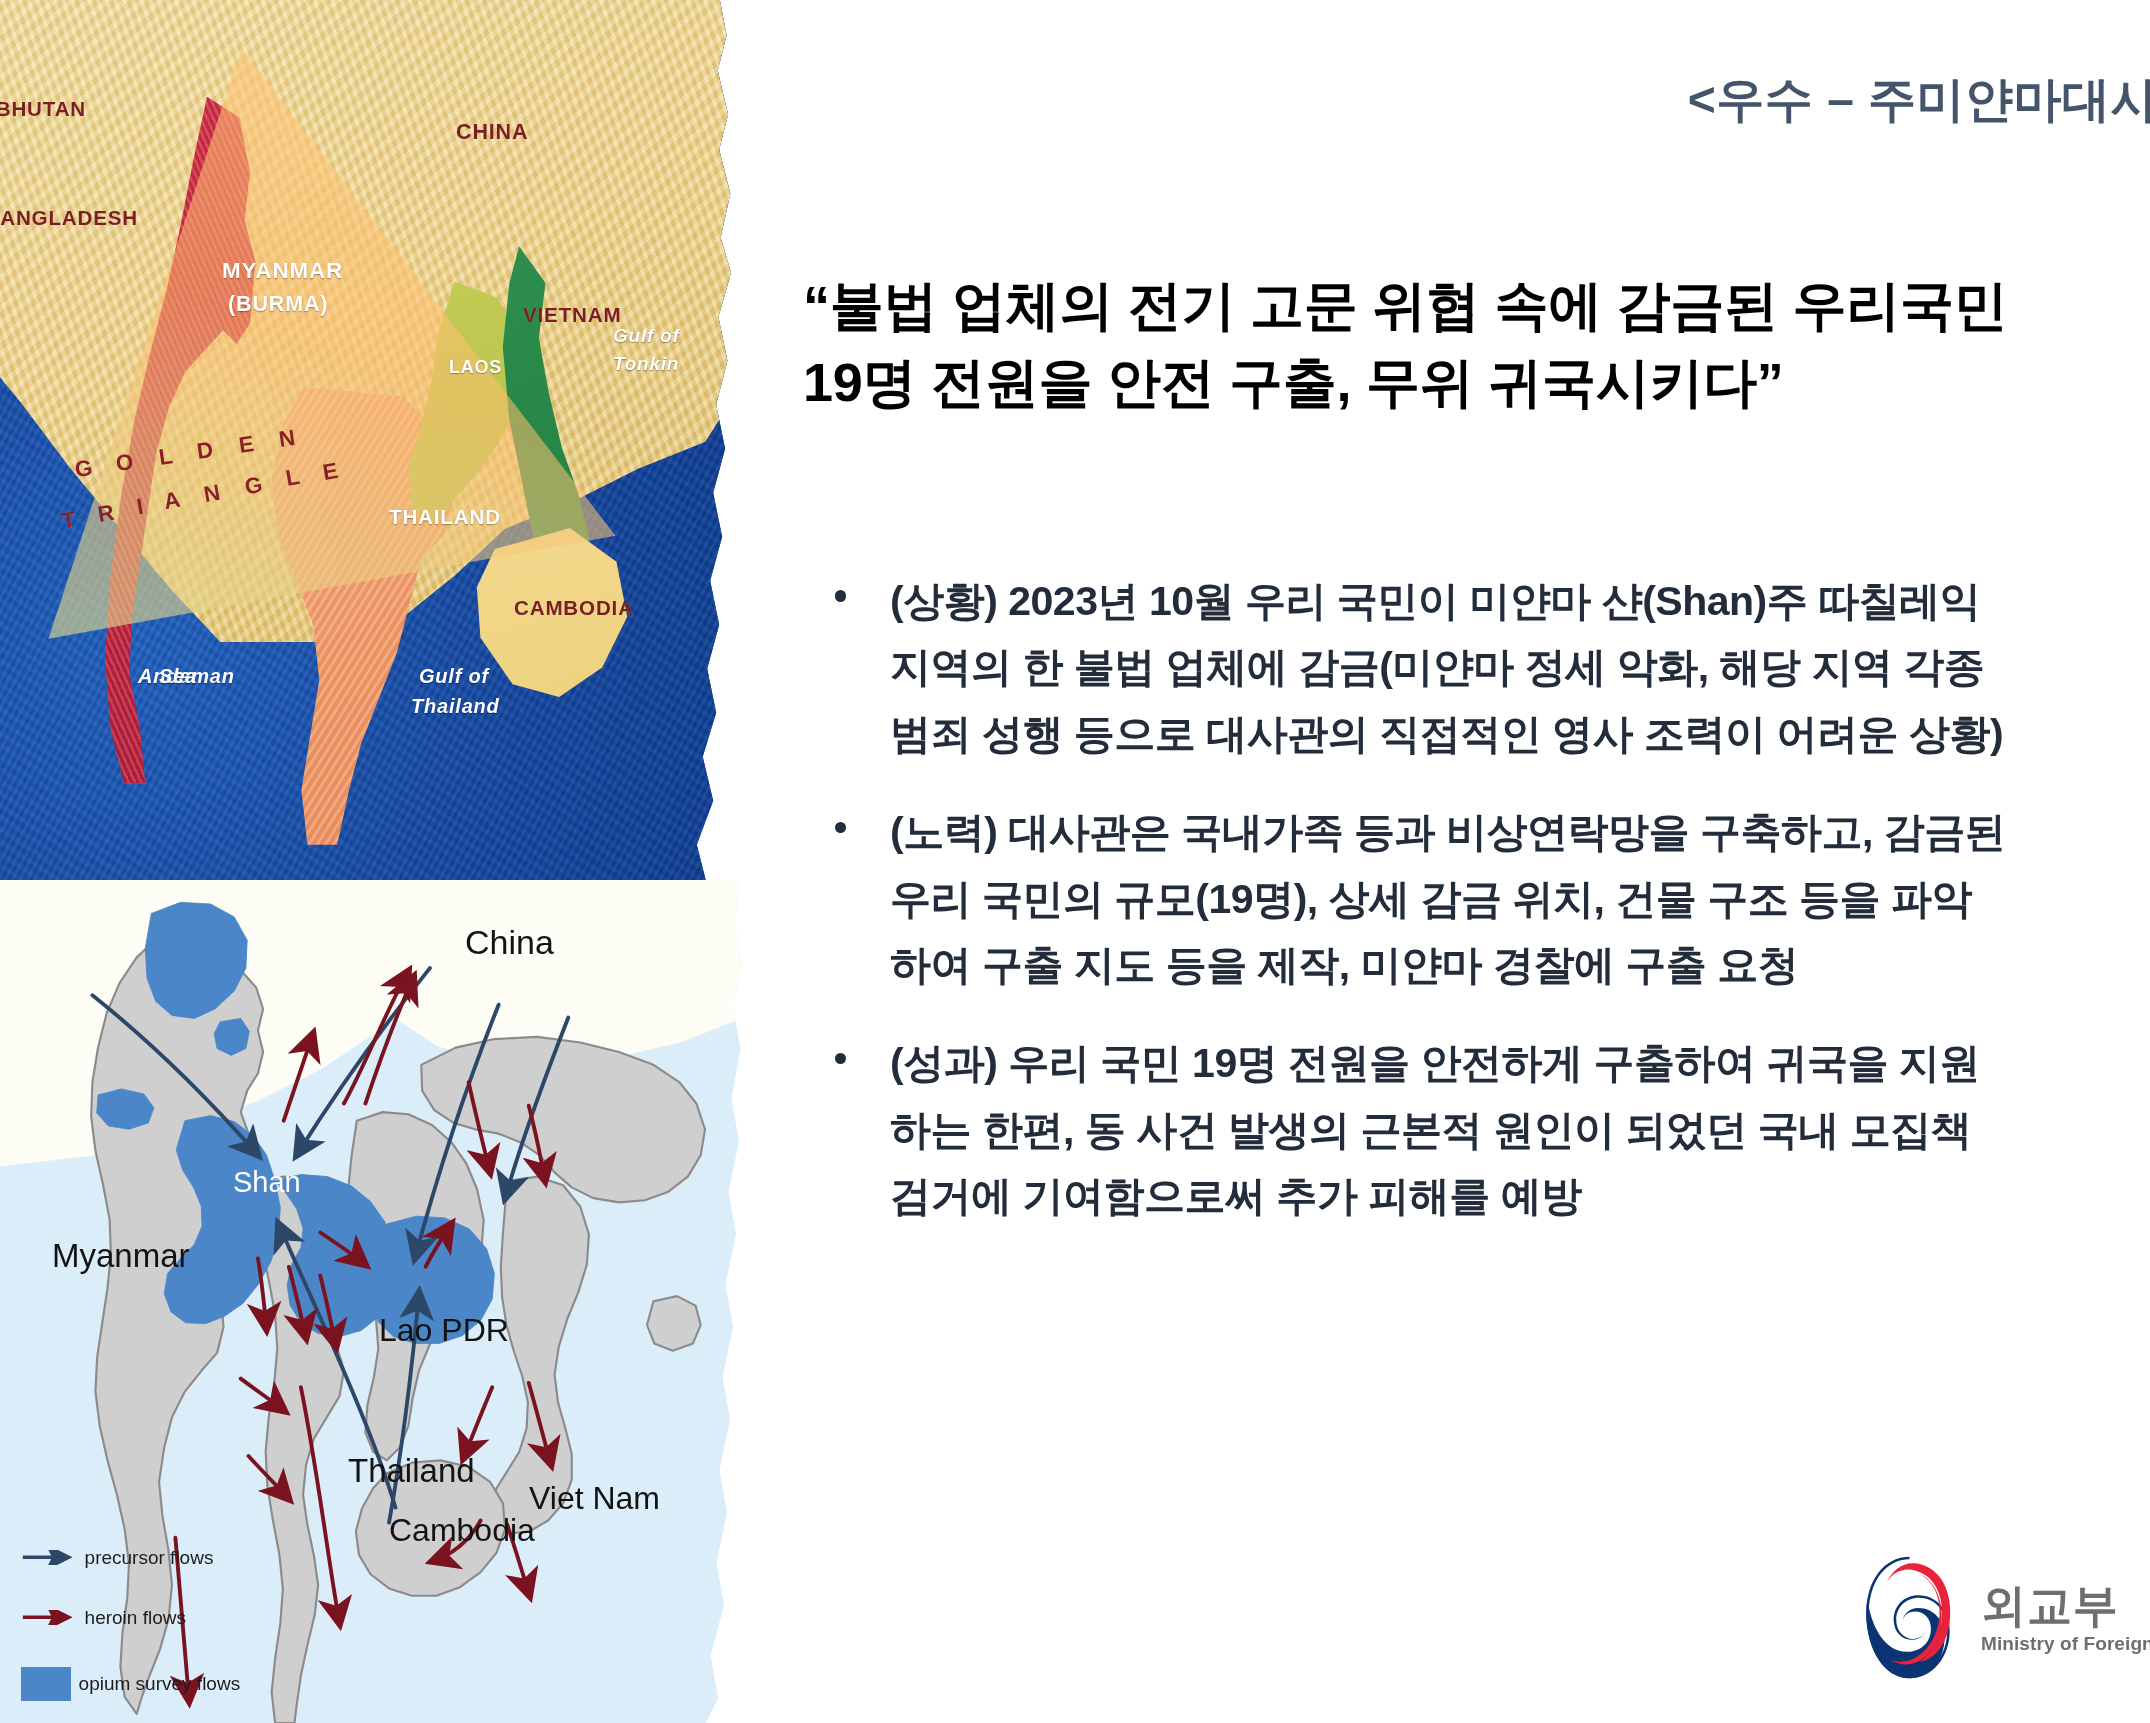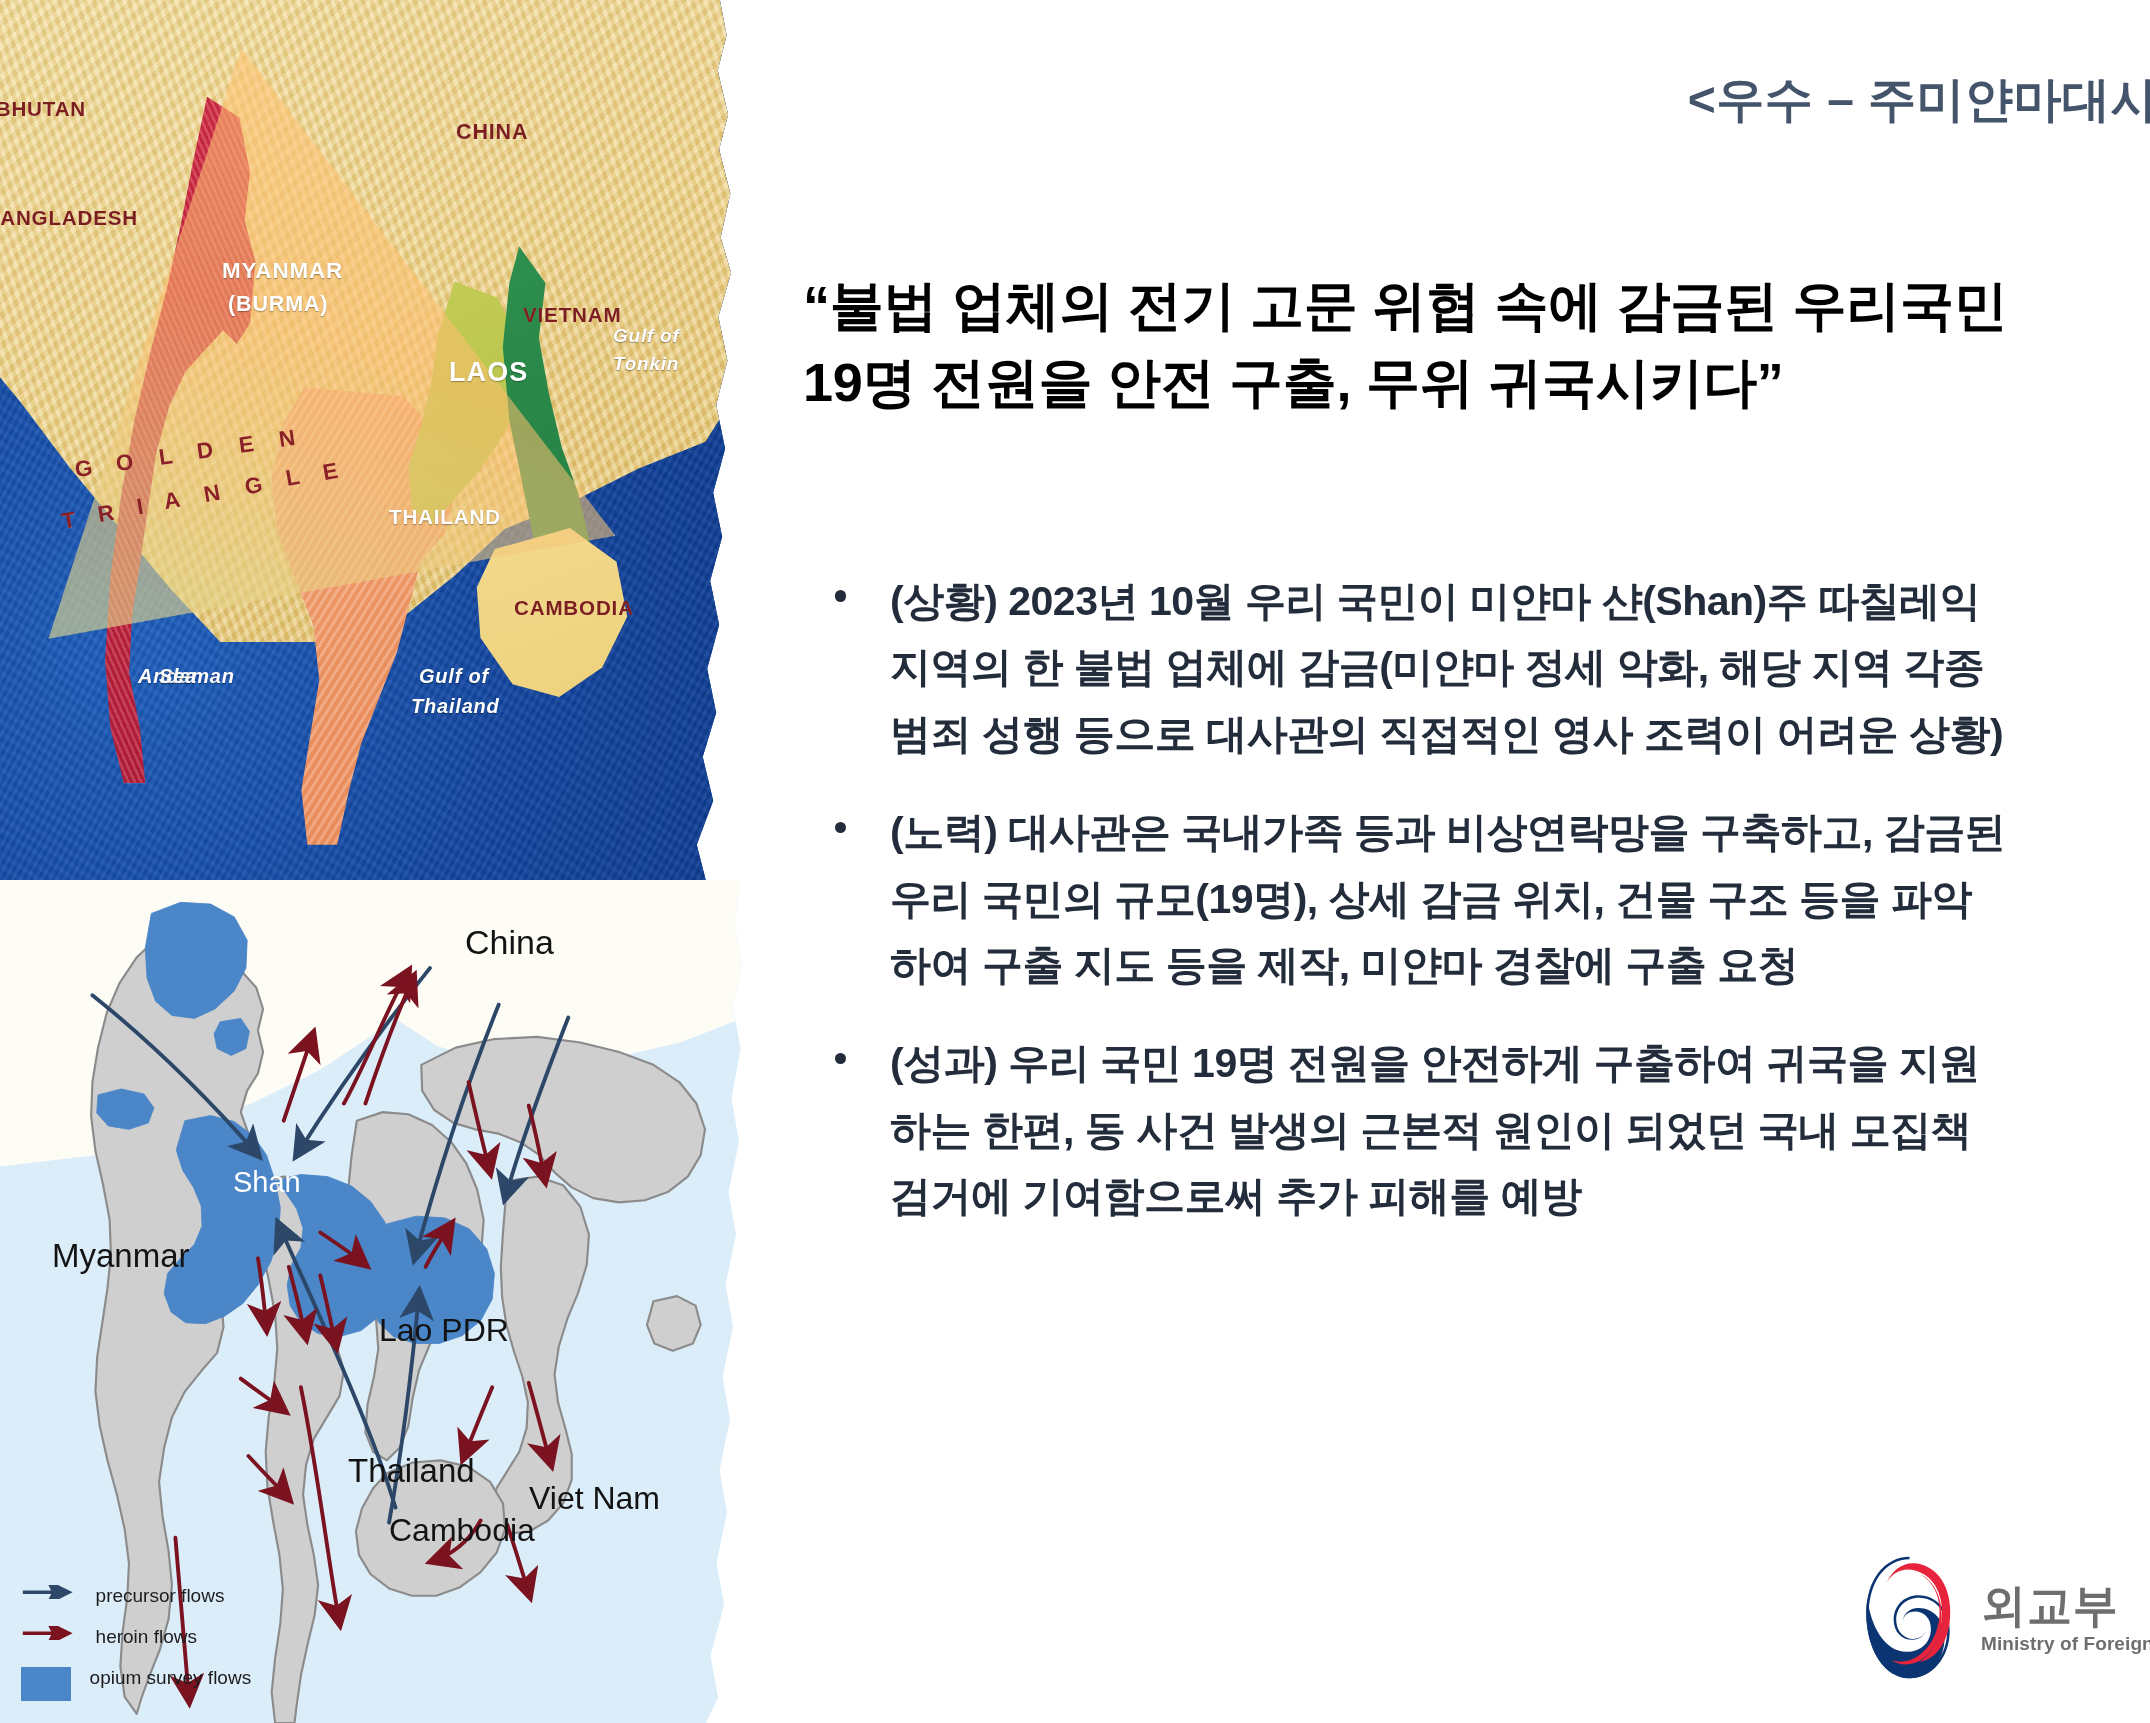--- a/index.html
+++ b/index.html
@@ -184,21 +184,21 @@
     font-family:"Liberation Sans","DejaVu Sans",sans-serif;
     color:#131313;
     white-space:nowrap;
   }
   .olabel.shan{ color:#ffffff; }
   #legend{
     position:absolute;
     left:20.6px; bottom:22.4px;
     display:flex; flex-direction:column; gap:19px;
   }
-  .leg-row{ display:flex; gap:19px; }
+  .leg-row{ display:flex; align-items:center; gap:8px;margin-top:19px; }
   .leg-row .lbl{ font-size:19px; color:#1c1c1c; font-family:"Liberation Sans","DejaVu Sans",sans-serif; }
   .leg-swatch{ width:50px; height:34px; background:#4a86c8; }
 
   
   #header-line{
     position:absolute;
     right:73px;
     top:68px;
     font-size:48px;
     font-weight:700;
@@ -287,21 +287,21 @@
         <div class="laos"></div>
         <div class="vietnam"></div>
         <div class="cambodia"></div>
 
         <div class="triangle"></div>
 
         <span class="mlabel dark" style="left:-4.3px;top:97px;font-size:20.6px;">BHUTAN</span>
         <span class="mlabel dark" style="left:-15.5px;top:206px;font-size:20.6px;">BANGLADESH</span>
         <span class="mlabel dark" style="left:456px;top:120px;font-size:21.5px;">CHINA</span>
         <span class="mlabel dark" style="left:523px;top:303px;font-size:20.6px;">VIETNAM</span>
-        <span class="mlabel white" style="left:449px;top:357px;font-size:27px;">LAOS</span>
+        <span class="mlabel white" style="left:449px;top:357px;font-size:18px;">LAOS</span>
         <span class="mlabel white" style="left:389px;top:505px;font-size:20.6px;">THAILAND</span>
         <span class="mlabel dark" style="left:514px;top:596px;font-size:20.6px;">CAMBODIA</span>
 
         <span class="mlabel white" style="left:222px;top:258px;font-size:22.4px;">MYANMAR</span>
         <span class="mlabel white" style="left:228px;top:292px;font-size:21.5px;">(BURMA)</span>
 
         <span class="mlabel sea" style="left:613px;top:316px;font-size:19px;">Gulf of</span>
         <span class="mlabel sea" style="left:613px;top:344px;font-size:19px;">Tonkin</span>
 
         <span class="mlabel sea" style="left:138px;top:656px;font-size:20px;text-align:right;">Andaman</span>

